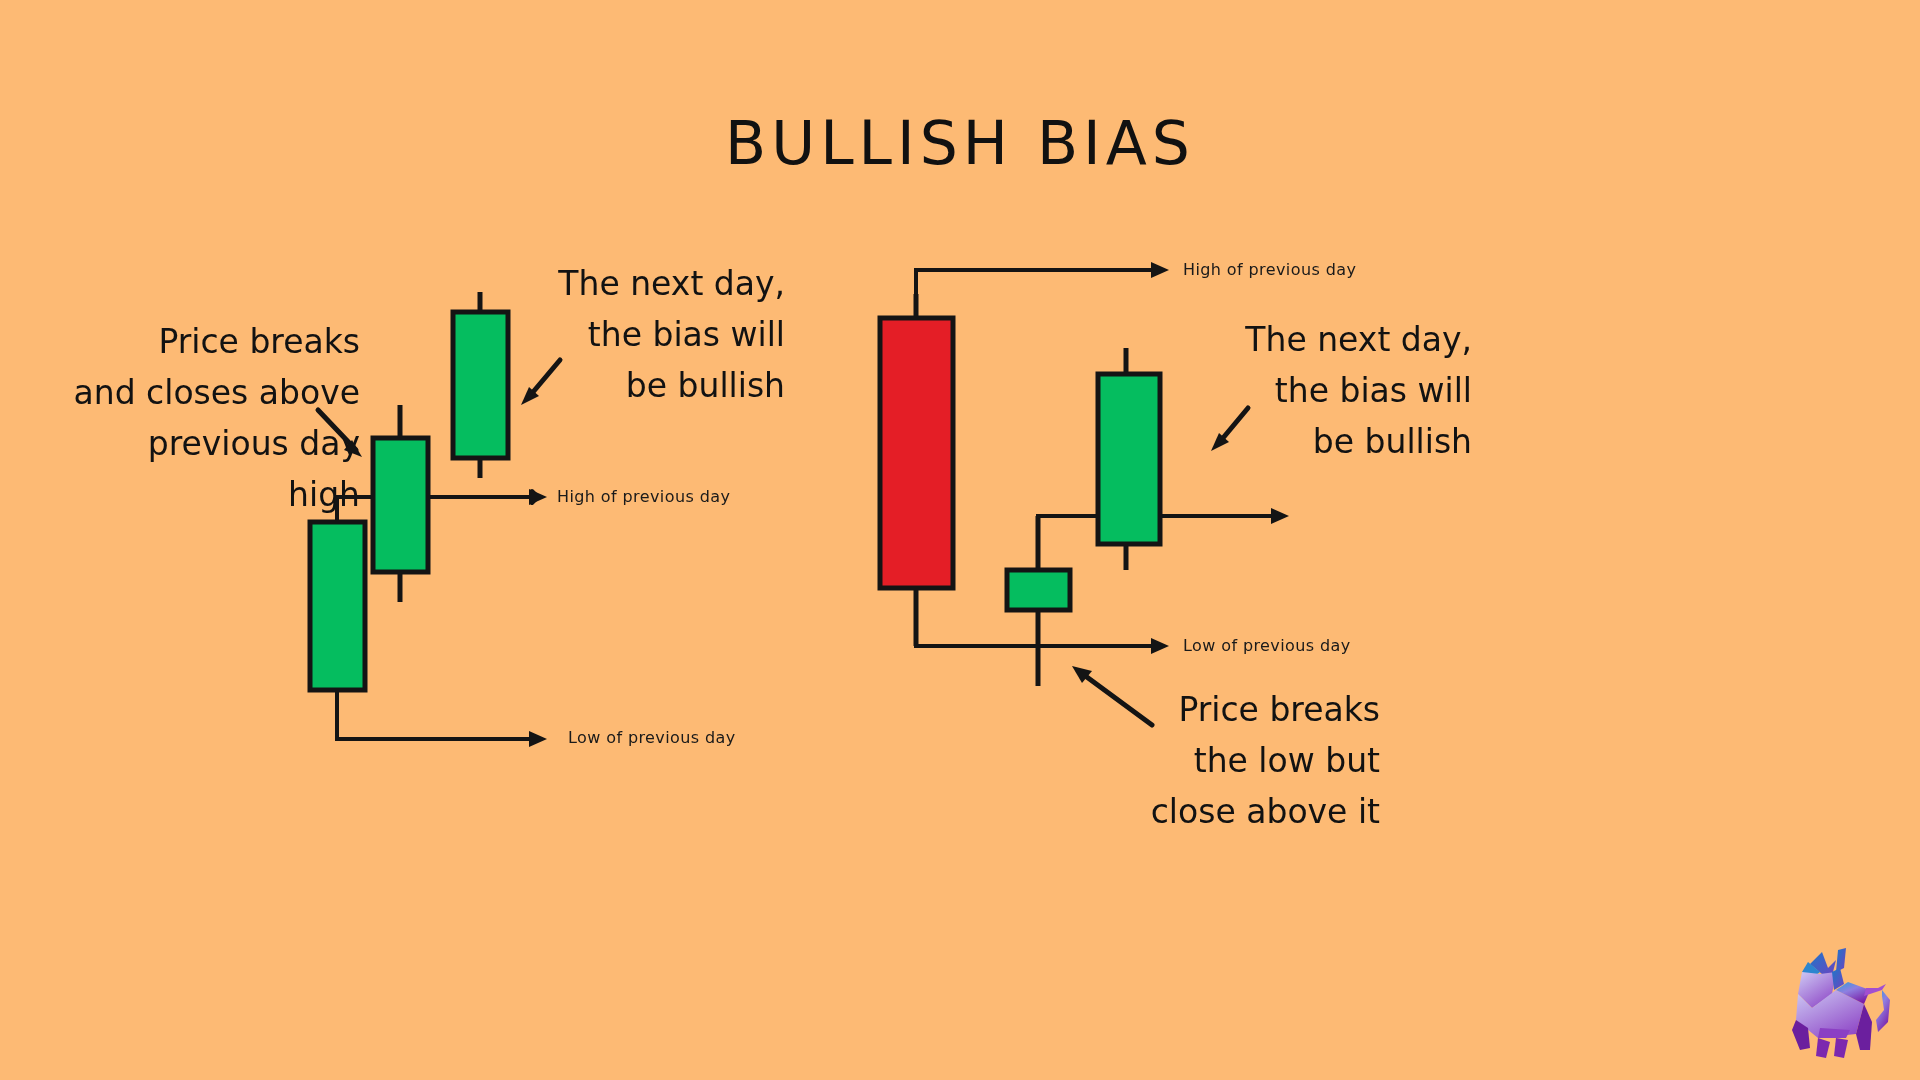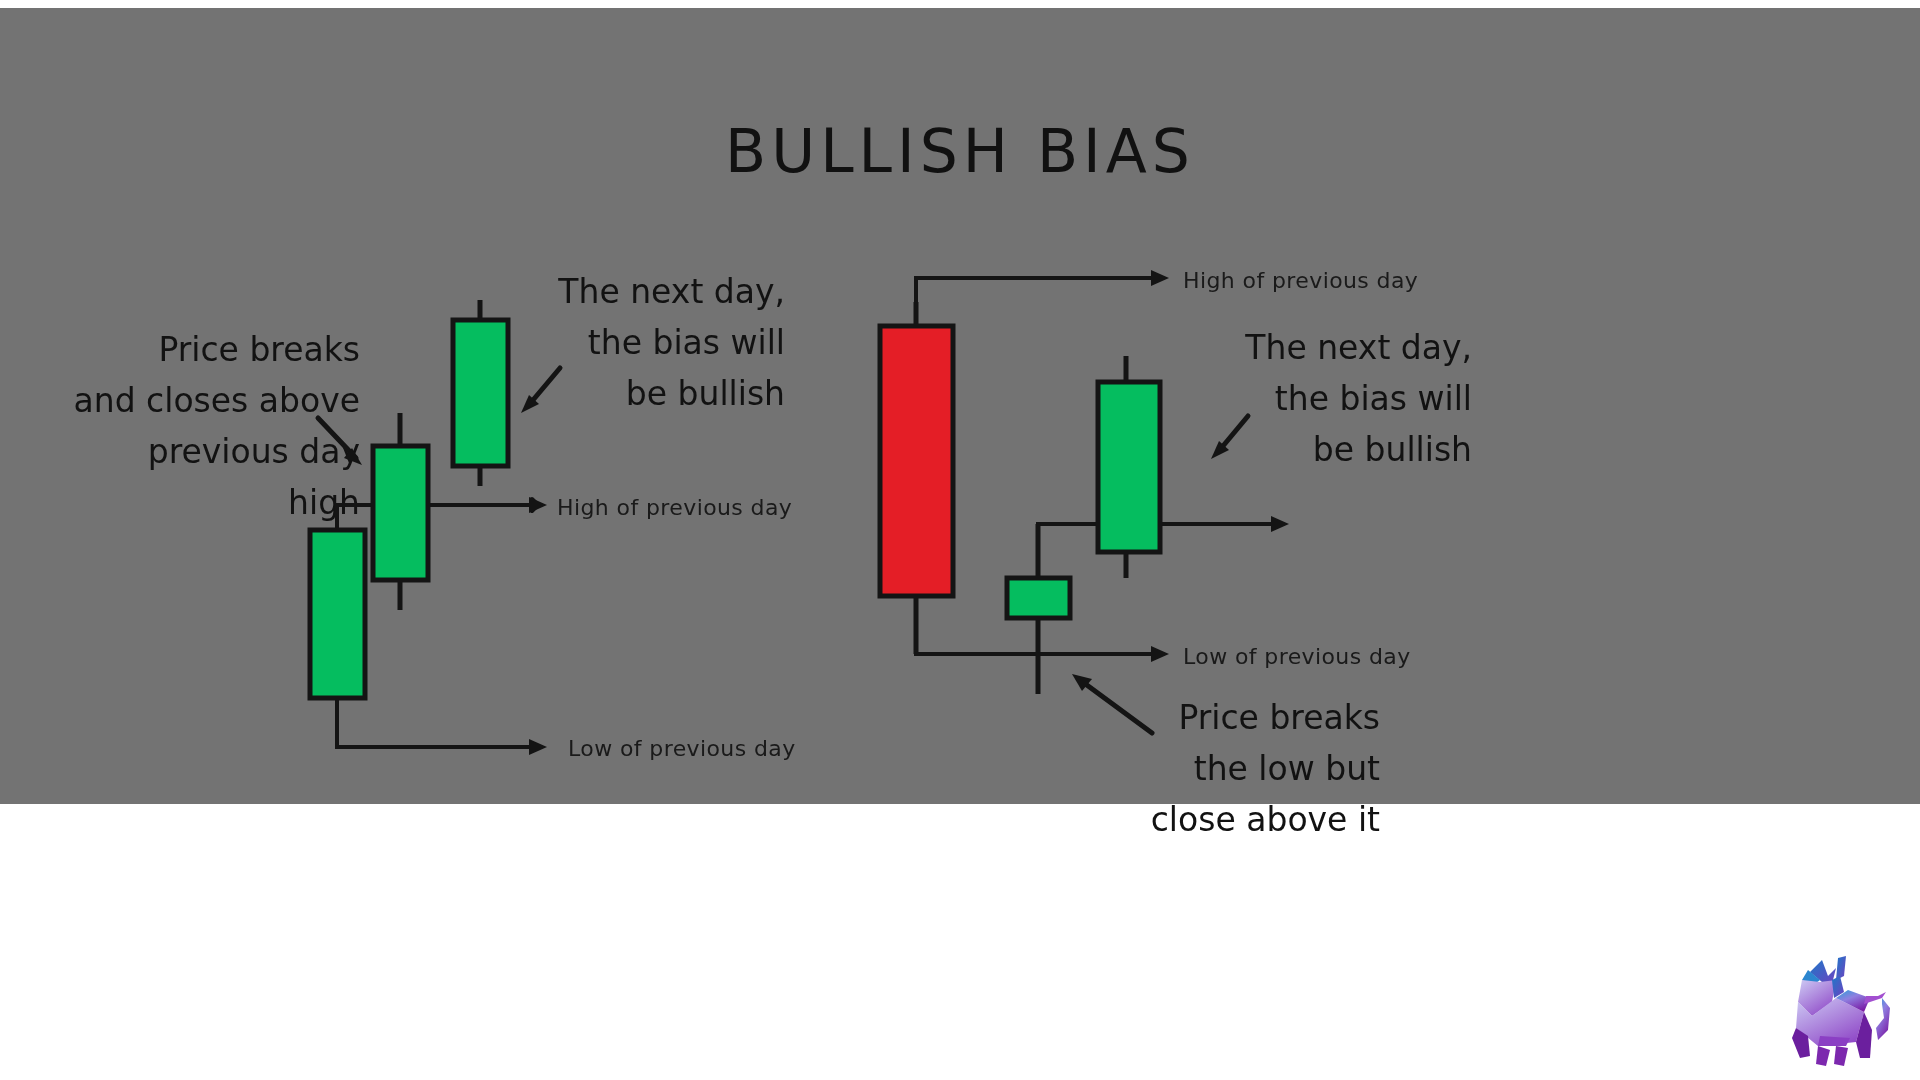--- a/index.html
+++ b/index.html
@@ -9,24 +9,24 @@
   }
   body {
     width: 1920px;
     height: 1080px;
     position: relative;
     overflow: hidden;
     font-family: "DejaVu Sans", sans-serif;
   }
   #slide {
     position: absolute;
-    left: 0; top: 8px;
+    left: 0; top: 0;
     width: 1920px;
-    height: 796px;
-    background: #737373;
+    height: 1080px;
+    background: #fdba74;
   }
 
   .page-title {
     position: absolute;
     left: 0;
     top: 108px;
     width: 1920px;
     text-align: center;
     font-family: "DejaVu Sans", sans-serif;
     font-size: 60px;
@@ -43,21 +43,21 @@
     line-height: 51px;
     color: #121212;
     text-align: right;
     white-space: pre-line;
     font-weight: 400;
   }
 
   .axis-label {
     position: absolute;
     font-family: "DejaVu Sans", sans-serif;
-    font-size: 22px;
+    font-size: 16px;
     color: #1a1a1a;
     white-space: nowrap;
     letter-spacing: 0.4px;
   }
 
   svg.chart {
     position: absolute;
     overflow: visible;
   }
 

